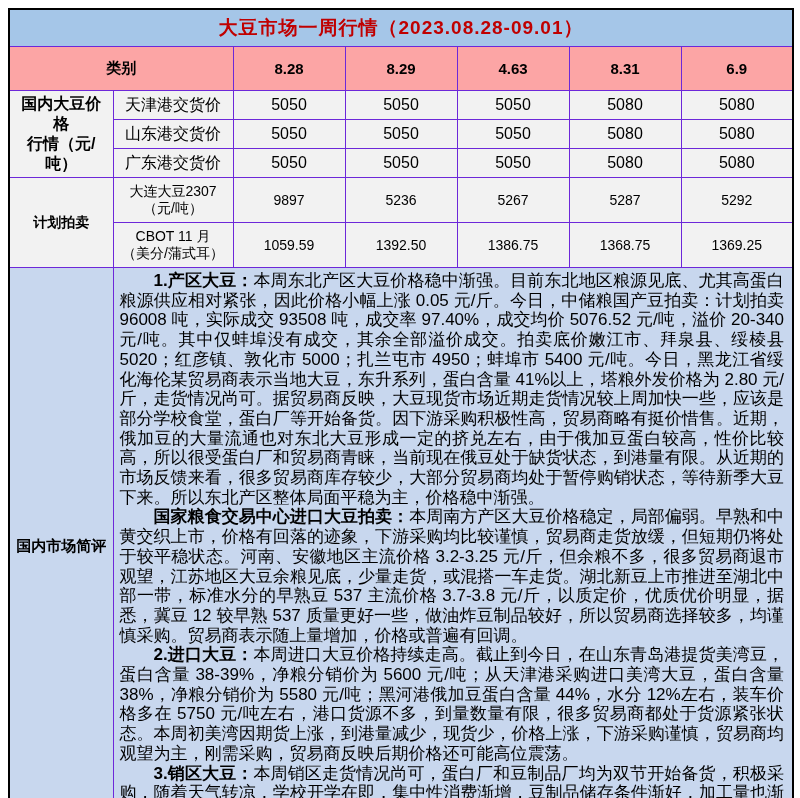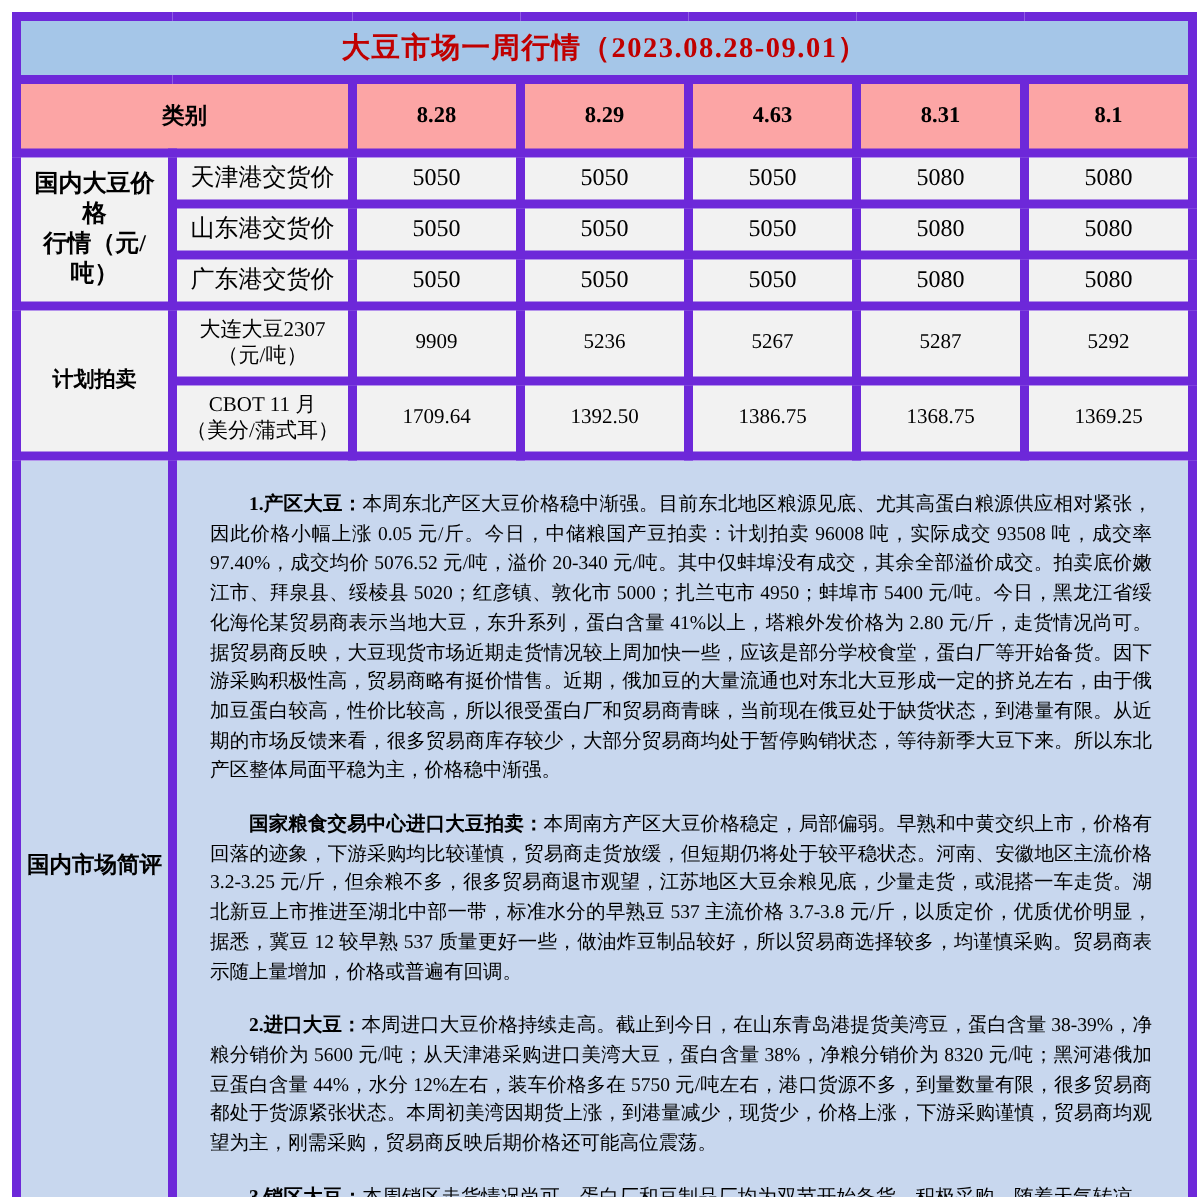--- a/index.html
+++ b/index.html
@@ -2,37 +2,37 @@
 <html lang="zh"><head>
 <meta charset="utf-8">
 <style>
   html,body{margin:0;padding:0;background:#ffffff;}
   body{font-family:"Liberation Sans","DejaVu Sans",sans-serif;color:#000;}
   .sheet{width:786px;margin:8px 0 0 8px;}
   table.main{border-collapse:collapse;width:786px;table-layout:fixed;border:2px solid #000;}
   col.c-label{width:104px;}
   col.c-sub{width:120px;}
   col.c-day{width:112px;}
-  td{border:6px solid #6d28d9;padding:0 4px;vertical-align:middle;text-align:center;overflow:hidden;font-family:Liberation Serif, serif;}
+  td{border:1px solid #6d28d9;padding:0 4px;vertical-align:middle;text-align:center;overflow:hidden;}
   
   tr.title-row td{height:36px;background:#A5C6E8;}
   .title-text{color:#C00000;font-weight:bold;font-size:19px;letter-spacing:1px;}
   
   tr.header-row td{height:43px;background:#fca5a5;font-weight:bold;font-size:15px;}
   
   tr.port-row td{height:28px;background:#F2F2F2;font-size:16px;}
   tr.fut-row td{height:44px;background:#F2F2F2;font-size:14px;}
   td.group-label{font-weight:bold;font-size:14px;line-height:1.25;background:#F2F2F2;}
   td.sub-label{font-size:14px;line-height:1.25;}
   td.value-cell{font-size:14px;}
   
   tr.comment-row td{background:#C8D7EE;}
   td.section-label{font-weight:bold;font-size:15px;}
   td.comment-body{text-align:left;padding:3px 8px 3px 6px;vertical-align:top;height:429px;}
-  .para{font-size:13px;line-height:19.7px;text-align:justify;text-indent:2em;margin:16px;}
+  .para{font-size:17px;line-height:19.7px;text-align:justify;text-indent:2em;margin:0;}
   .para .lead{font-weight:bold;}
   
   tr.news-row td{background:#FDFDFD;}
   td.news-body{text-align:left;padding:3px 8px 3px 6px;vertical-align:middle;height:49px;}
 </style>
 </head>
 <body>
 
 <div class="sheet">
   <table class="main">
@@ -52,21 +52,21 @@
         <span class="title-text">大豆市场一周行情（2023.08.28-09.01）</span>
       </td>
     </tr>
 
     <tr class="header-row">
       <td colspan="2">类别</td>
       <td>8.28</td>
       <td>8.29</td>
       <td>4.63</td>
       <td>8.31</td>
-      <td>8.1</td>
+      <td>6.9</td>
     </tr>
 
     <tr class="port-row">
       <td rowspan="3" class="group-label">
         <div>国内大豆价格</div>
         <div>行情（元/吨）</div>
       </td>
       <td class="sub-label">天津港交货价</td>
       <td class="value-cell">5050</td>
       <td class="value-cell">5050</td>
@@ -92,44 +92,44 @@
     </tr>
 
     <tr class="fut-row">
       <td rowspan="2" class="group-label">
         <div>计划拍卖</div>
       </td>
       <td class="sub-label">
         <div>大连大豆2307</div>
         <div>（元/吨）</div>
       </td>
-      <td class="value-cell">9909</td>
+      <td class="value-cell">9897</td>
       <td class="value-cell">5236</td>
       <td class="value-cell">5267</td>
       <td class="value-cell">5287</td>
       <td class="value-cell">5292</td>
     </tr>
     <tr class="fut-row">
       <td class="sub-label">
         <div>CBOT 11 月</div>
         <div>（美分/蒲式耳）</div>
       </td>
-      <td class="value-cell">1709.64</td>
+      <td class="value-cell">1059.59</td>
       <td class="value-cell">1392.50</td>
       <td class="value-cell">1386.75</td>
       <td class="value-cell">1368.75</td>
       <td class="value-cell">1369.25</td>
     </tr>
 
     <tr class="comment-row">
       <td class="section-label">国内市场简评</td>
       <td colspan="6" class="comment-body">
         <p class="para"><span class="lead">1.产区大豆：</span><span>本周东北产区大豆价格稳中渐强。目前东北地区粮源见底、尤其高蛋白粮源供应相对紧张，因此价格小幅上涨 0.05 元/斤。今日，中储粮国产豆拍卖：计划拍卖 96008 吨，实际成交 93508 吨，成交率 97.40%，成交均价 5076.52 元/吨，溢价 20-340 元/吨。其中仅蚌埠没有成交，其余全部溢价成交。拍卖底价嫩江市、拜泉县、绥棱县 5020；红彦镇、敦化市 5000；扎兰屯市 4950；蚌埠市 5400 元/吨。今日，黑龙江省绥化海伦某贸易商表示当地大豆，东升系列，蛋白含量 41%以上，塔粮外发价格为 2.80 元/斤，走货情况尚可。据贸易商反映，大豆现货市场近期走货情况较上周加快一些，应该是部分学校食堂，蛋白厂等开始备货。因下游采购积极性高，贸易商略有挺价惜售。近期，俄加豆的大量流通也对东北大豆形成一定的挤兑左右，由于俄加豆蛋白较高，性价比较高，所以很受蛋白厂和贸易商青睐，当前现在俄豆处于缺货状态，到港量有限。从近期的市场反馈来看，很多贸易商库存较少，大部分贸易商均处于暂停购销状态，等待新季大豆下来。所以东北产区整体局面平稳为主，价格稳中渐强。</span></p>
         <p class="para"><span class="lead">国家粮食交易中心进口大豆拍卖：</span><span>本周南方产区大豆价格稳定，局部偏弱。早熟和中黄交织上市，价格有回落的迹象，下游采购均比较谨慎，贸易商走货放缓，但短期仍将处于较平稳状态。河南、安徽地区主流价格 3.2-3.25 元/斤，但余粮不多，很多贸易商退市观望，江苏地区大豆余粮见底，少量走货，或混搭一车走货。湖北新豆上市推进至湖北中部一带，标准水分的早熟豆 537 主流价格 3.7-3.8 元/斤，以质定价，优质优价明显，据悉，冀豆 12 较早熟 537 质量更好一些，做油炸豆制品较好，所以贸易商选择较多，均谨慎采购。贸易商表示随上量增加，价格或普遍有回调。</span></p>
-        <p class="para"><span class="lead">2.进口大豆：</span><span>本周进口大豆价格持续走高。截止到今日，在山东青岛港提货美湾豆，蛋白含量 38-39%，净粮分销价为 5600 元/吨；从天津港采购进口美湾大豆，蛋白含量 38%，净粮分销价为 8320 元/吨；黑河港俄加豆蛋白含量 44%，水分 12%左右，装车价格多在 5750 元/吨左右，港口货源不多，到量数量有限，很多贸易商都处于货源紧张状态。本周初美湾因期货上涨，到港量减少，现货少，价格上涨，下游采购谨慎，贸易商均观望为主，刚需采购，贸易商反映后期价格还可能高位震荡。</span></p>
+        <p class="para"><span class="lead">2.进口大豆：</span><span>本周进口大豆价格持续走高。截止到今日，在山东青岛港提货美湾豆，蛋白含量 38-39%，净粮分销价为 5600 元/吨；从天津港采购进口美湾大豆，蛋白含量 38%，净粮分销价为 5580 元/吨；黑河港俄加豆蛋白含量 44%，水分 12%左右，装车价格多在 5750 元/吨左右，港口货源不多，到量数量有限，很多贸易商都处于货源紧张状态。本周初美湾因期货上涨，到港量减少，现货少，价格上涨，下游采购谨慎，贸易商均观望为主，刚需采购，贸易商反映后期价格还可能高位震荡。</span></p>
         <p class="para"><span class="lead">3.销区大豆：</span><span>本周销区走货情况尚可，蛋白厂和豆制品厂均为双节开始备货，积极采购，随着天气转凉，学校开学在即，集中性消费渐增，豆制品储存条件渐好，加工量也渐增，现货市场整体需求面稍有好转。</span></p>
       </td>
     </tr>
 
     <tr class="news-row">
       <td class="section-label">快讯</td>
       <td colspan="6" class="news-body">
         <p class="para">根据美国国家海洋和大气管理局（NOAA）最新发布的 72 小时累积降水图，除了北达科他州的一些小阵雨外，整个中西部和大平原地区在周四至周六期间将保持干燥。8-14 天的气象展望显示，9 月 6 日至 9 月 12 日期间，玉米种植带大部分地区可能比正常干燥，而全国大部分地区在此期间可能比正常炎热。</p>
       </td>
     </tr>

